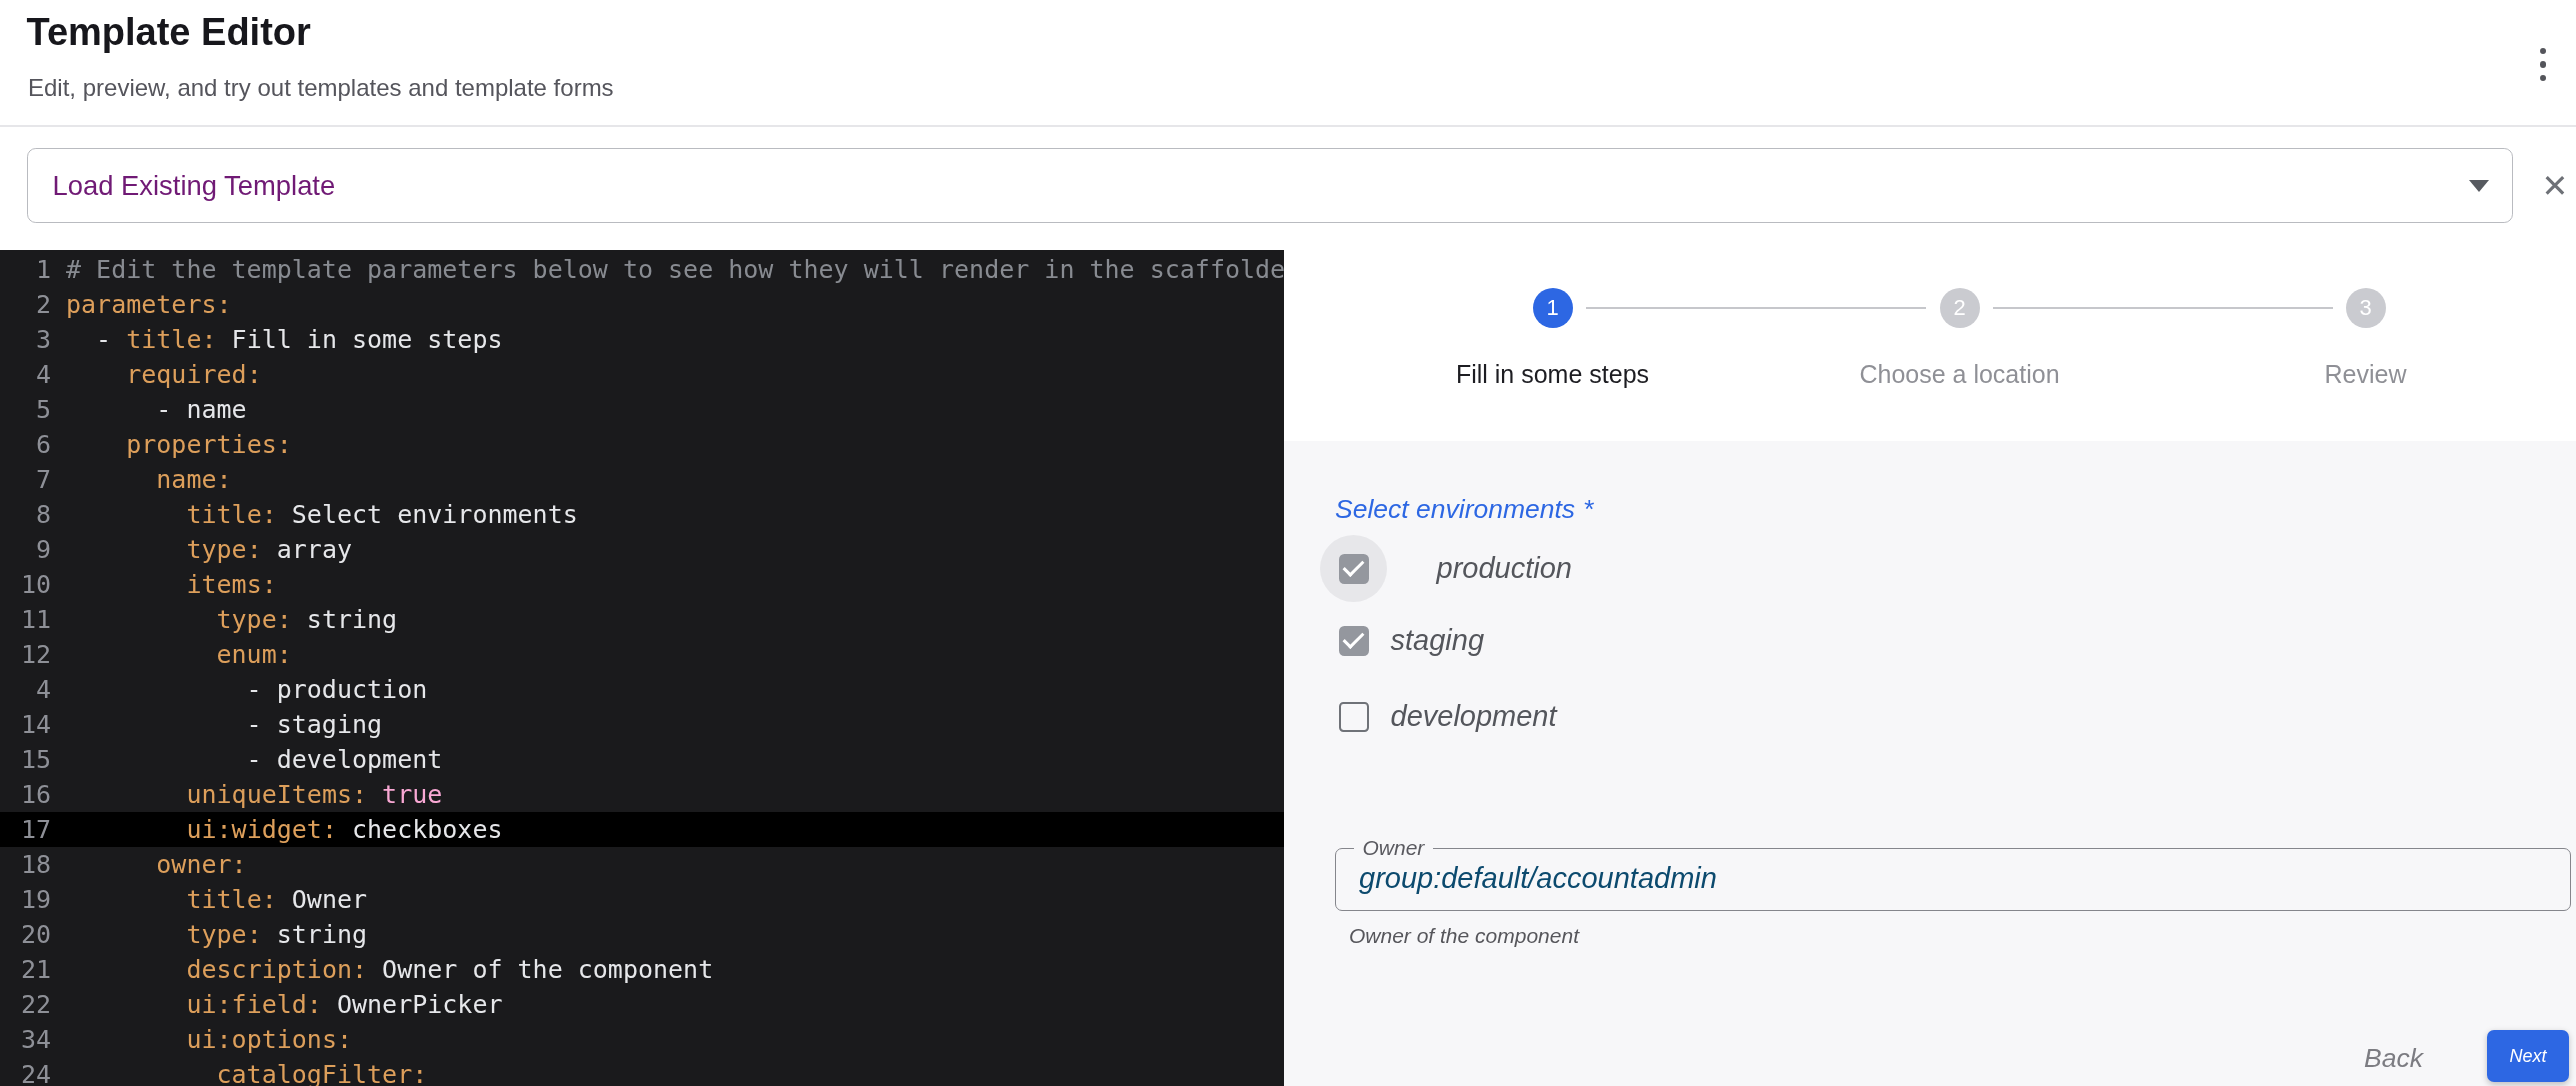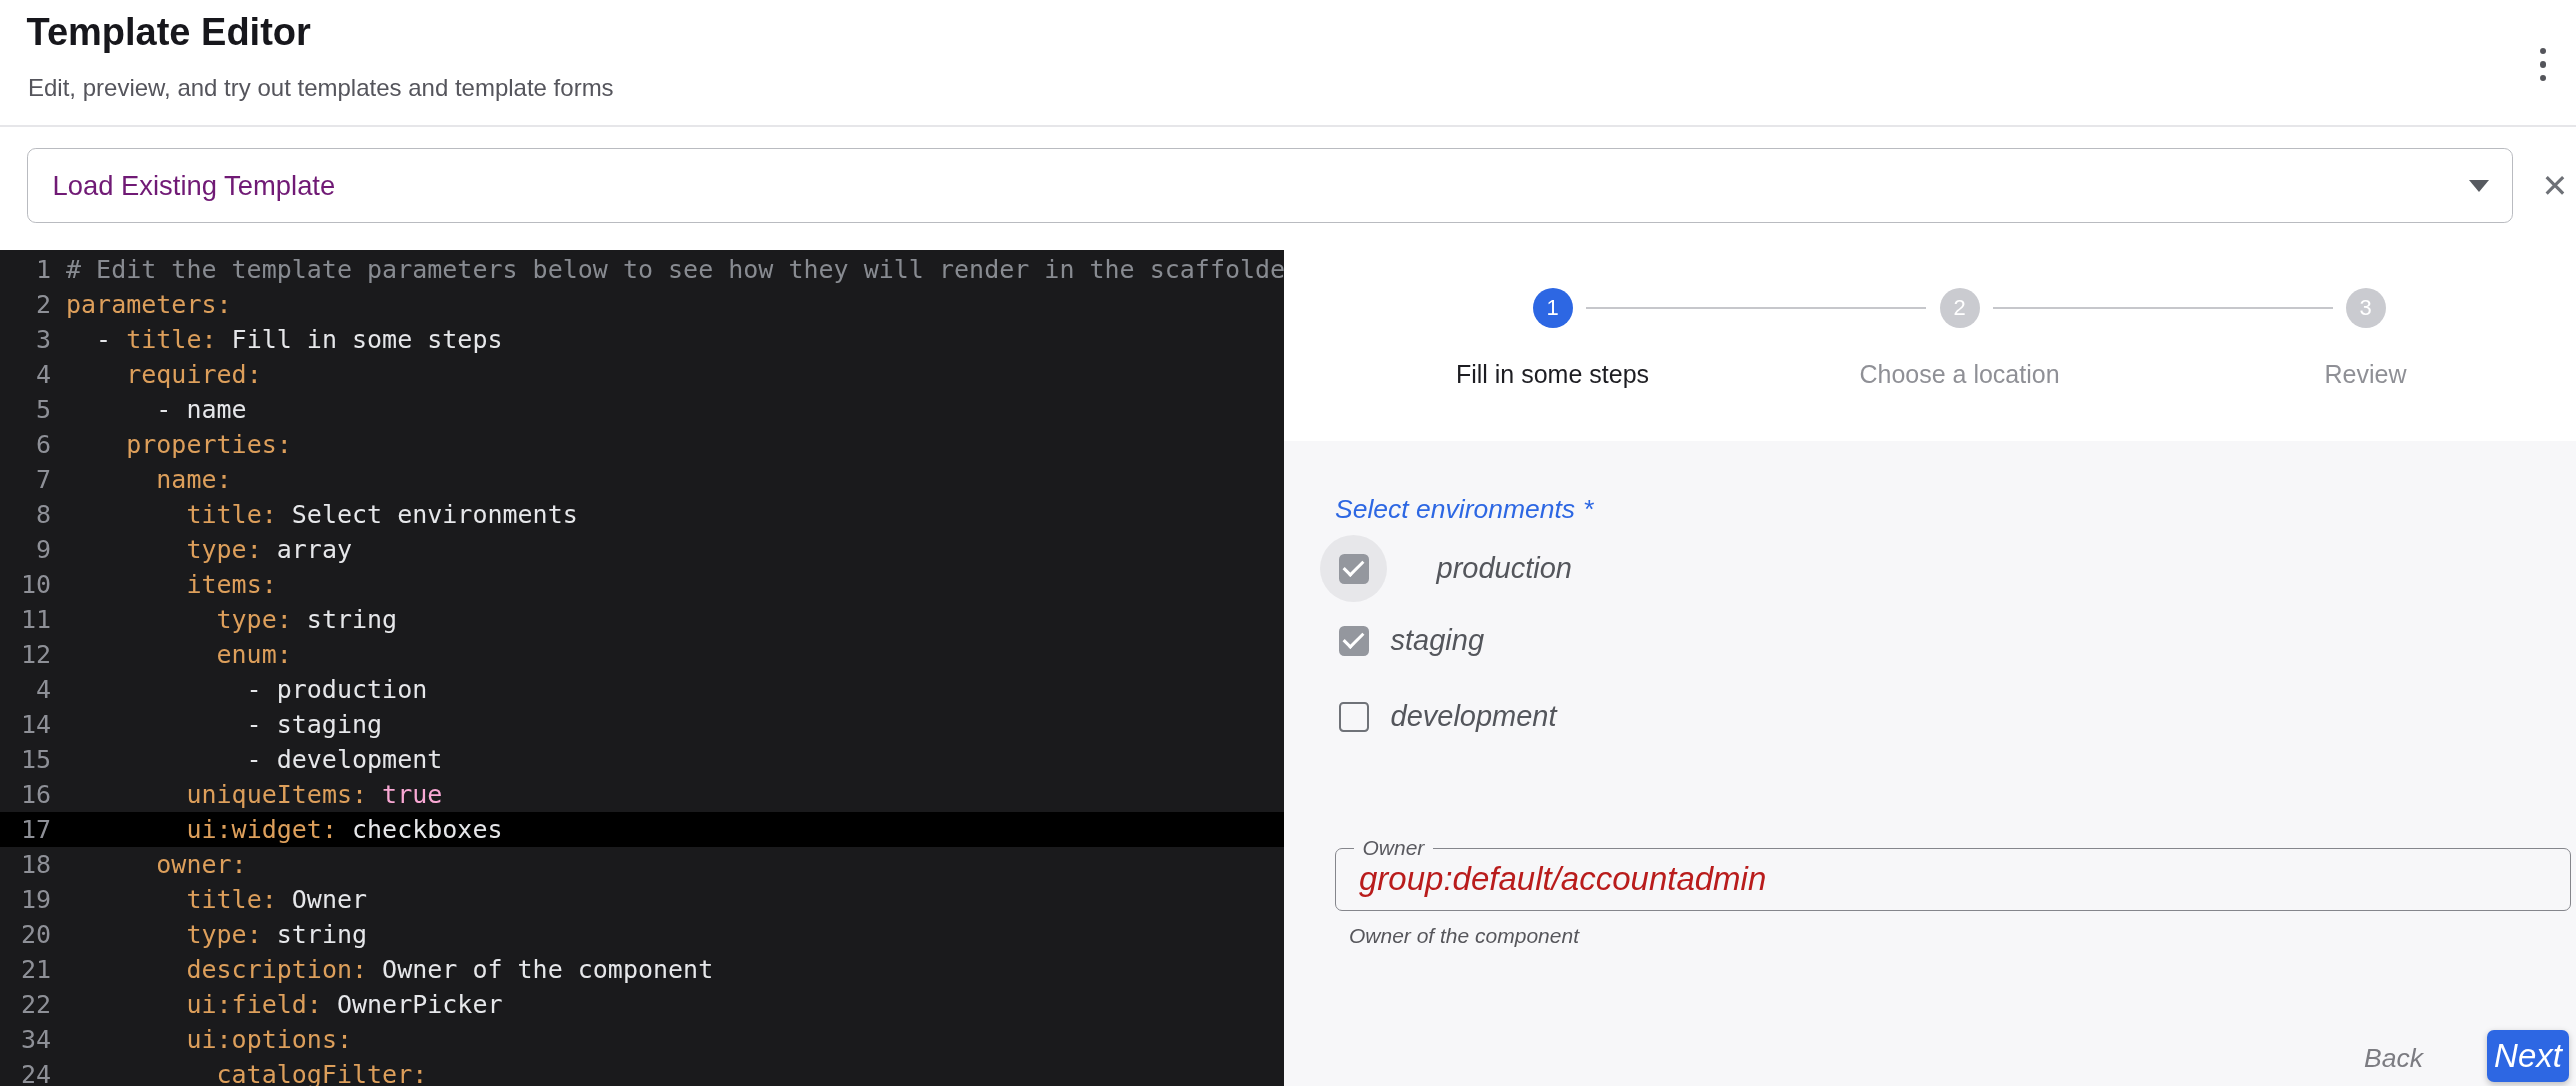--- a/index.html
+++ b/index.html
@@ -76,28 +76,28 @@
   .cb.checked{background:#94979e;border-radius:5.3px;}
   .cb.checked::after{content:"";position:absolute;left:9.7px;top:2.7px;width:8px;height:17px;
     border:solid #fff;border-width:0 3.5px 3.5px 0;transform:rotate(45deg);}
   .cb.unchecked{border:2.7px solid #6f7278;border-radius:4.4px;background:transparent;}
   .cb-label{margin-left:3.5px;font-size:29px;color:#54565c;}
 
   .owner-field{position:absolute;left:51px;top:407px;width:1236px;height:63px;
     border:1.8px solid #85868c;border-radius:7px;cursor:text;}
   .owner-label{position:absolute;left:17.7px;top:-13.3px;padding:0 8.8px;background:var(--form-bg);
     font-size:21px;color:#5a5a60;}
-  .owner-value{height:59px;line-height:59px;padding-left:23px;font-size:33px;color:#b91c1c;
+  .owner-value{height:59px;line-height:59px;padding-left:23px;font-size:29px;color:#0c4a6e;
     white-space:nowrap;overflow:hidden;}
   .owner-helper{position:absolute;left:65px;top:483px;font-size:21px;color:#56565b;}
 
   .btn-back{position:absolute;left:1067px;top:592px;width:85px;height:50px;line-height:50px;
     text-align:center;font-size:26.5px;font-weight:500;color:#7c7c82;cursor:pointer;border-radius:7px;}
   .btn-next{position:absolute;left:1203px;top:589px;width:82px;height:52px;
-    background:var(--accent);color:#fff;font-size:33px;font-weight:500;border-radius:7px;
+    background:var(--accent);color:#fff;font-size:18px;font-weight:500;border-radius:7px;
     display:flex;align-items:center;justify-content:center;cursor:pointer;
     box-shadow:0 2.7px 6.2px rgba(0,0,0,0.22);}
 </style>
 </head>
 <body>
 
 <div class="header">
   <div class="title">Template Editor</div>
   <div class="subtitle">Edit, preview, and try out templates and template forms</div>
   <div class="kebab">

